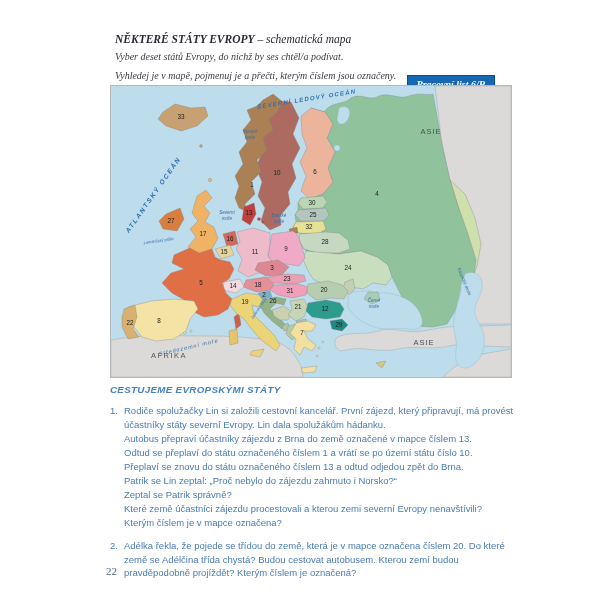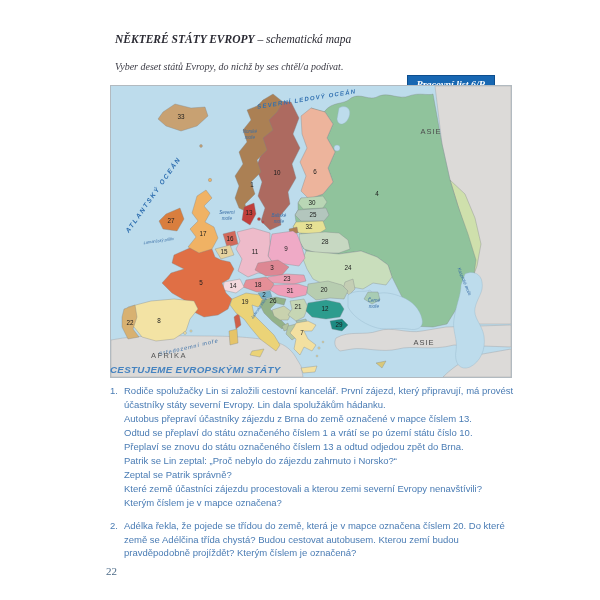--- a/index.html
+++ b/index.html
@@ -5,55 +5,56 @@
   html,body{margin:0;padding:0;}
   body{width:600px;height:600px;background:#ffffff;position:relative;overflow:hidden;
        font-family:"Liberation Sans",sans-serif;}
   .page{position:absolute;inset:0;background:#fff;padding-left:24px;}
 
   
   .header{position:absolute;left:115px;top:33px;width:300px;
           font-family:"Liberation Serif",serif;color:#2a2a33;}
   .title{font-size:11.5px;font-style:italic;}
   .title .t-bold{font-weight:bold;}
-  .subtitle{font-size:10px;font-style:italic;color:#3c3c46;line-height:1.35;margin-top:15px;}
+  .subtitle{font-size:10px;font-style:italic;color:#3c3c46;line-height:1.35;margin-top:5px;}
   .badge{position:absolute;left:407px;top:36px;width:86px;height:17px;
          display:flex;align-items:center;justify-content:center;
          font-family:"Liberation Serif",serif;font-style:italic;font-weight:bold;
          font-size:10px;color:#ffffff;border:1px solid #0d4e8e;margin-top:39px;}
 
   
   .map-wrap{position:absolute;left:110px;top:85px;width:400px;height:291px;
             border:1px solid #b2bac0;box-sizing:content-box;}
   svg{display:block;}
   svg path, svg circle, svg rect.land{stroke:#7d8286;stroke-width:0.35;}
   rect.seabase{stroke:none;}
   .seafill{stroke:#8fb2c6;stroke-width:0.35;}
   .grayland{stroke:#9aa0a4;stroke-width:0.4;}
   .cnum{font-family:"Liberation Sans",sans-serif;fill:#1c1c1c;text-anchor:middle;}
   .sealabel{font-family:"Liberation Sans",sans-serif;text-anchor:middle;}
 
   
-  .section{position:absolute;left:110px;top:364px;width:404px;color:#4a7cb4;}
+  .section{position:absolute;left:110px;top:384px;width:404px;color:#4a7cb4;}
   .sec-heading{font-size:9.8px;font-style:italic;font-weight:bold;color:#4583c0;letter-spacing:.3px;}
   .sec-intro{font-size:9.5px;font-style:italic;margin-top:3px;}
   .problem{display:flex;margin-top:9px;font-size:9.5px;line-height:1.47;}
   .p-num{width:14px;flex:0 0 14px;}
   .p-text{white-space:pre-line;flex:1;}
   .pagenum{position:absolute;left:106px;top:565px;font-family:"Liberation Serif",serif;
            font-size:11px;color:#4d6b88;}
 </style>
 </head>
 <body>
 
 <div class="page">
 
   <div class="header">
     <div class="title"><span class="t-bold">NĚKTERÉ STÁTY EVROPY</span><span> – schematická mapa</span></div>
     <div class="subtitle">Vyber deset států Evropy, do nichž by ses chtěl/a podívat.</div>
+    <div class="subtitle">Vyhledej je v mapě, pojmenuj je a přečti, kterým číslem jsou označeny.</div>
   </div>
 
   <div class="badge" id="badge" style="background: rgb(23, 103, 178);">Pracovní list 6/B</div>
 
   <div class="map-wrap">
     <svg id="map-svg" width="400" height="291" viewBox="0 0 400 291">
       <rect class="seabase seafill" x="0" y="0" width="400" height="291" fill="#bddcec"></rect>
 
       <path class="grayland" d="M0,254 C30,248 65,250 95,250 C125,250 150,252 165,256 C175,259 180,264 184,270 L190,280 L192,291 L0,291 Z" fill="#dcdad8"></path>
       <path class="grayland" d="M324,0 L400,0 L400,238 L354,238 L358,222 L362,196 L365,174 L357,148 L347,120 L339,94 L331,58 Z" fill="#dcdad8"></path>

